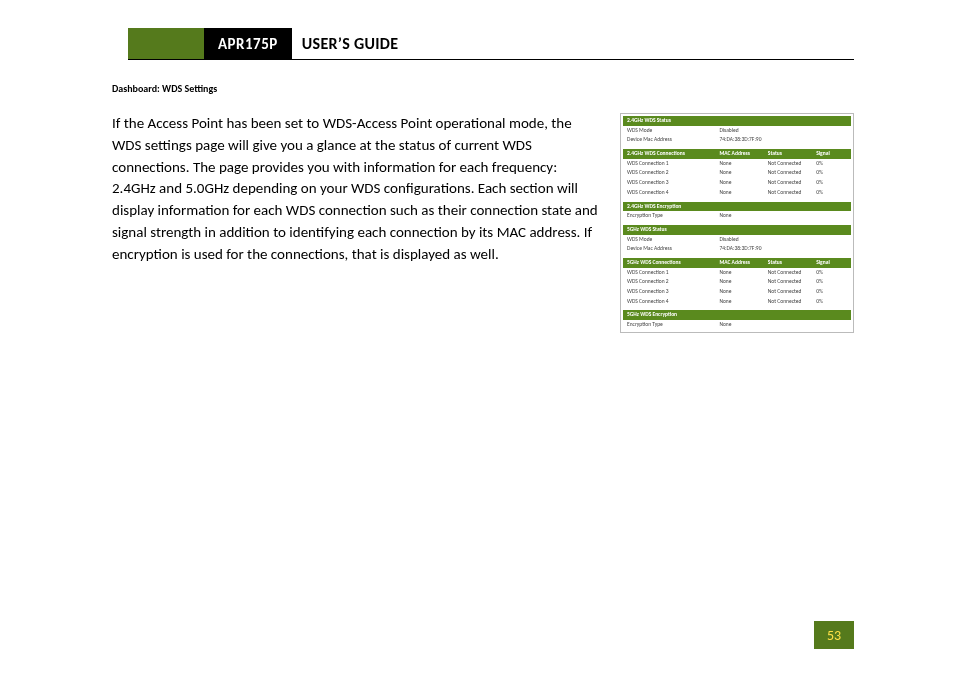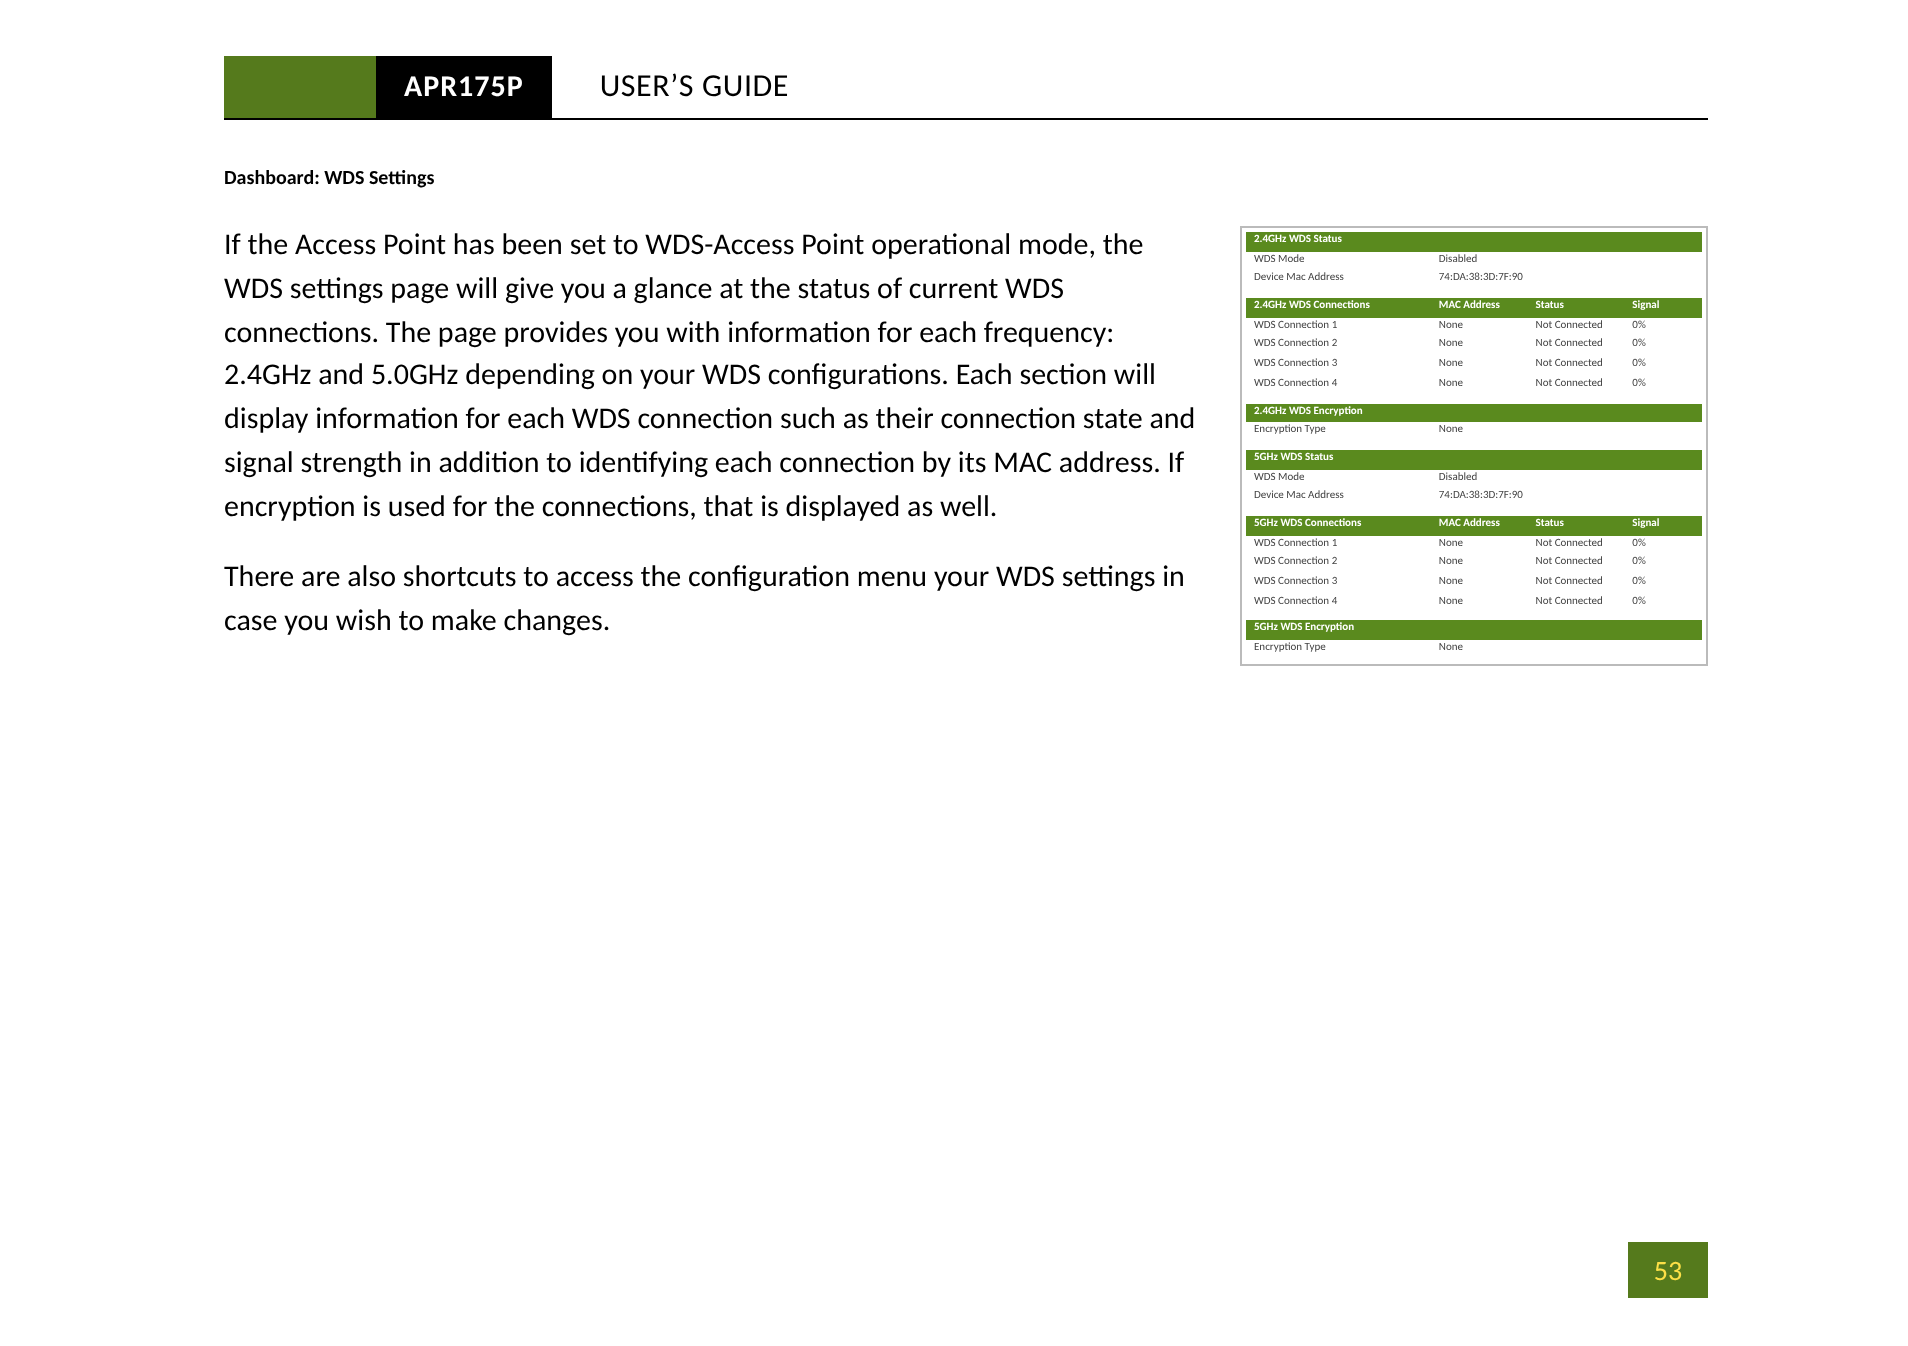--- a/index.html
+++ b/index.html
@@ -15,41 +15,42 @@
   .page {
     padding: 28px 100px 0 112px;
     position: relative;
     height: 100%;
   }
   .header-row {
     display: flex;
     align-items: stretch;
     border-bottom: 1px solid #000;
     height: 32px;
+    margin-left: 16px;
   }
   .green-box {
     width: 76px;
     background: #557a1c;
   }
   .model-box {
     background: #000;
     color: #fff;
     font-weight: 700;
     font-size: 15px;
     display: flex;
     align-items: center;
     padding: 0 14px;
     letter-spacing: 0.5px;
   }
   .guide-title {
-    font-weight: 400;
+    font-weight: 700;
     font-size: 16px;
     display: flex;
     align-items: center;
-    padding-left: 24px;
+    padding-left: 10px;
     letter-spacing: 0.3px;
   }
   .section-title {
     font-weight: 700;
     font-size: 10px;
     margin-top: 22px;
     margin-bottom: 18px;
   }
   .content-row {
     display: flex;
@@ -120,21 +121,20 @@
     <div class="green-box"></div>
     <div class="model-box">APR175P</div>
     <div class="guide-title">USER’S GUIDE</div>
   </div>
 
   <div class="section-title">Dashboard: WDS Settings</div>
 
   <div class="content-row">
     <div class="body-text">
       <p>If the Access Point has been set to WDS-Access Point operational mode, the WDS settings page will give you a glance at the status of current WDS connections.  The page provides you with information for each frequency: 2.4GHz and 5.0GHz depending on your WDS configurations.  Each section will display information for each WDS connection such as their connection state and signal strength in addition to identifying each connection by its MAC address.  If encryption is used for the connections, that is displayed as well.</p>
-      <p>There are also shortcuts to access the configuration menu your WDS settings in case you wish to make changes.</p>
     </div>
 
     <div class="panel">
 
       <div class="sec-head">
         <span class="col">2.4GHz WDS Status</span>
       </div>
       <div class="row">
         <span class="c1">WDS Mode</span>
         <span class="c2">Disabled</span>

